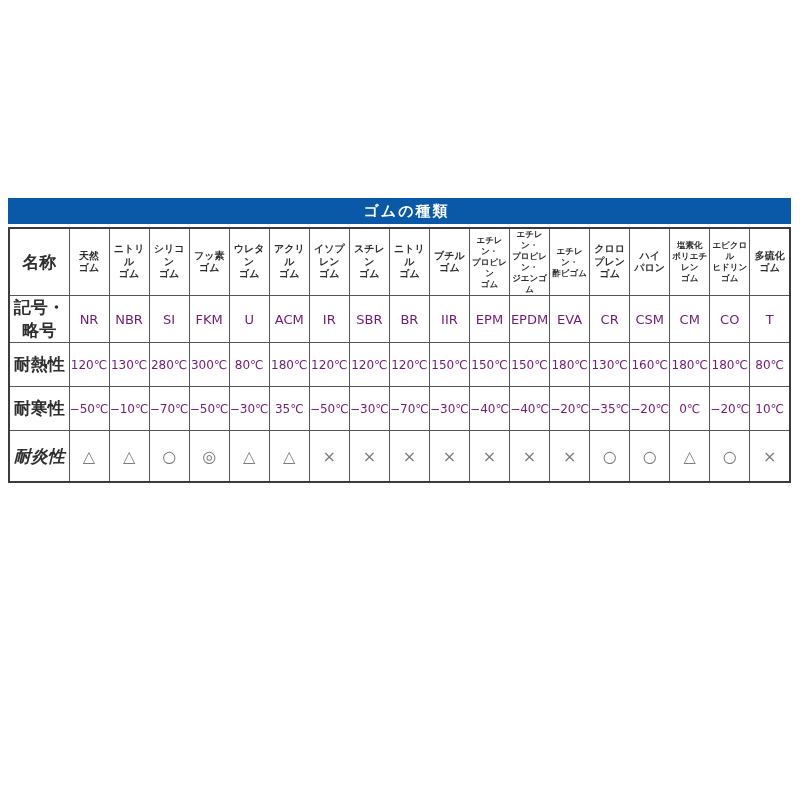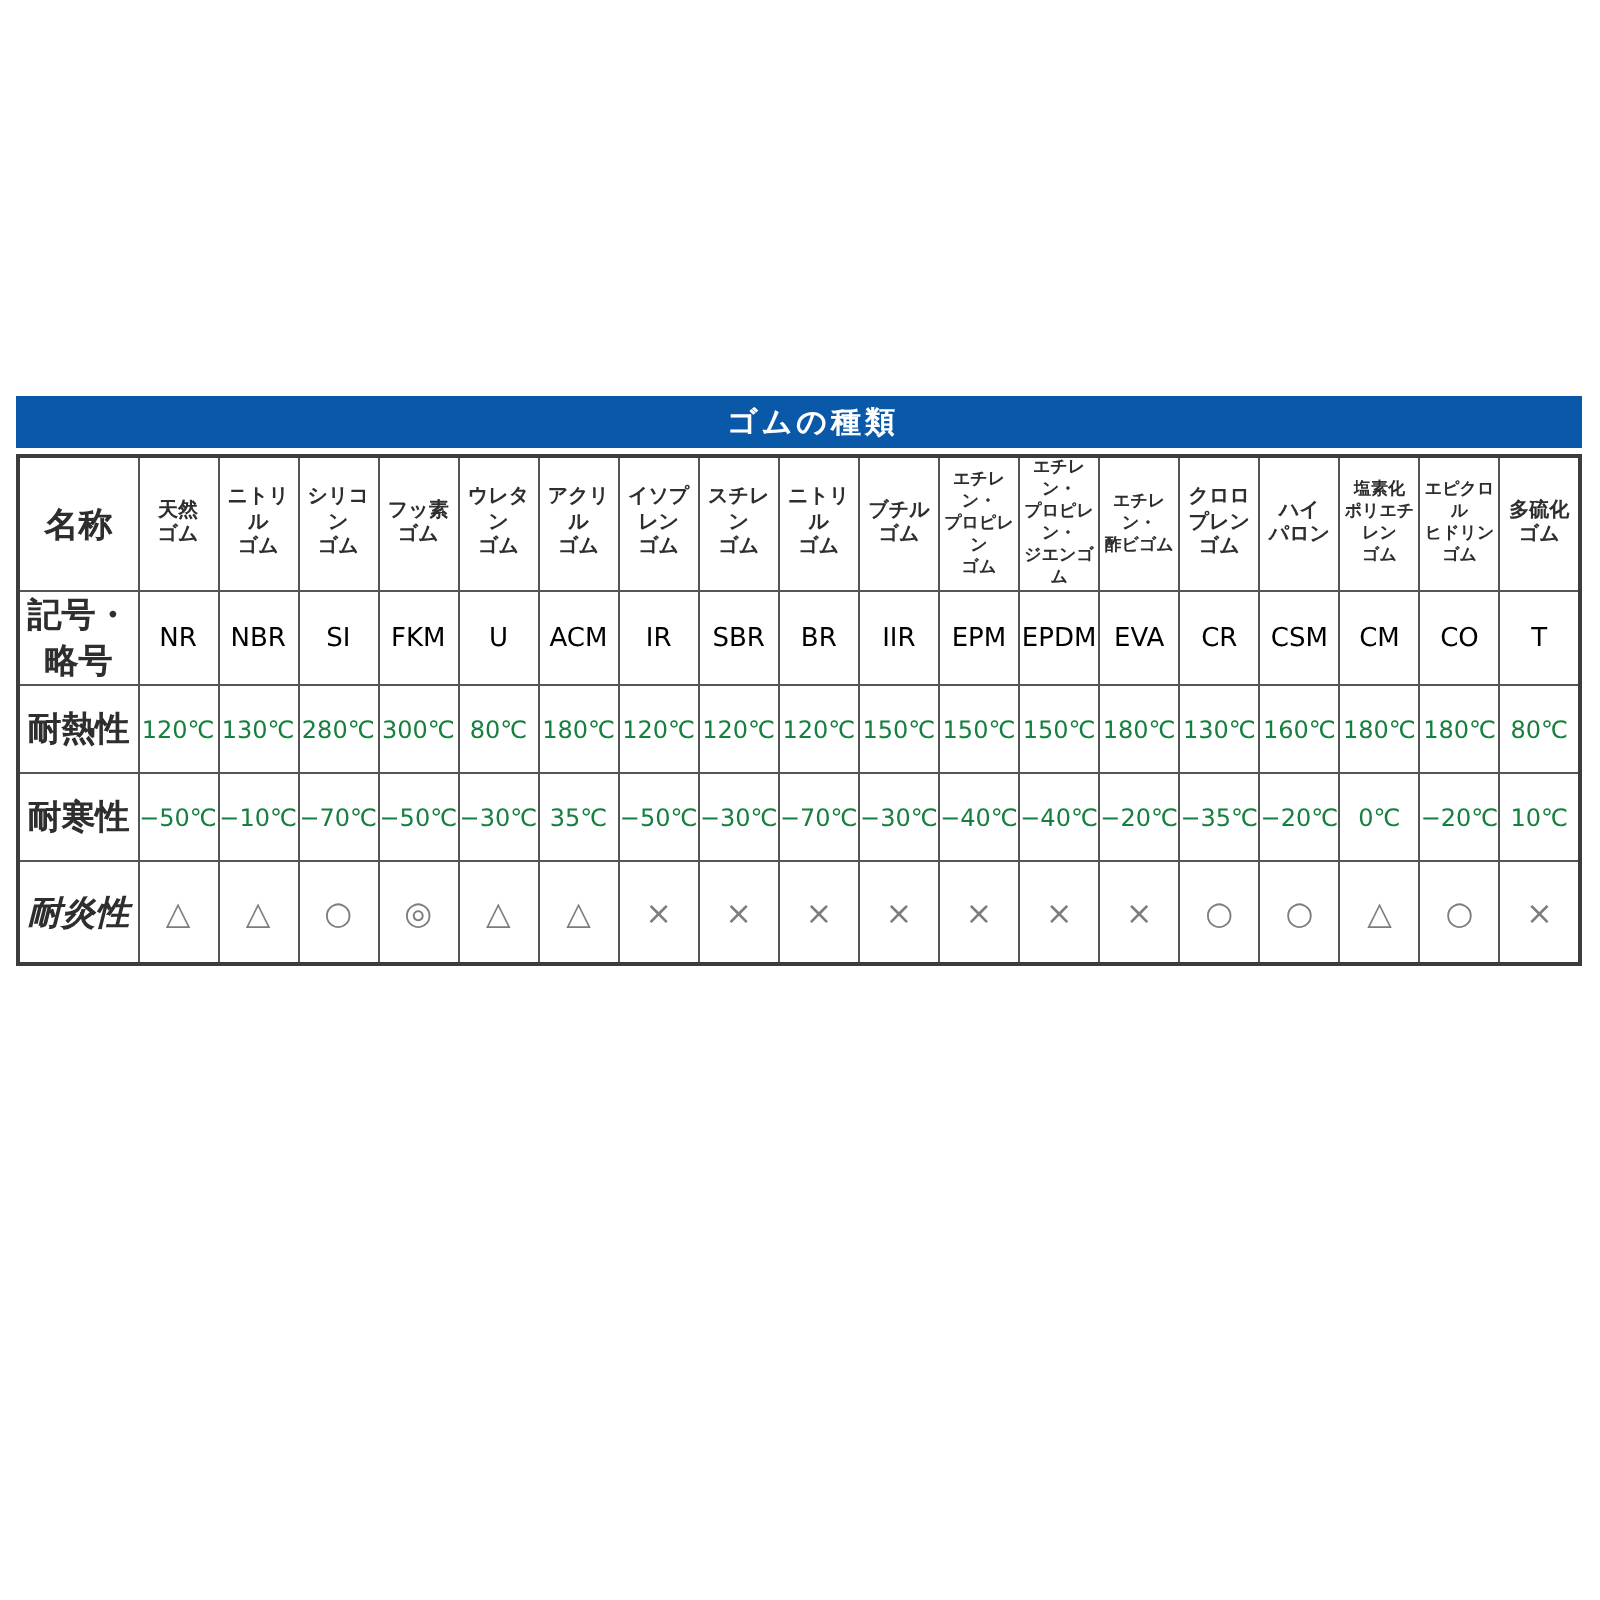--- a/index.html
+++ b/index.html
@@ -11,22 +11,22 @@
   table.rubber{border-collapse:collapse;table-layout:fixed;width:783px;border:2px solid #3c3c3c;}
   table.rubber td{border:1px solid #555555;text-align:center;vertical-align:middle;
                   background:#ffffff;padding:0;overflow:hidden;}
   td.lbl{background:#c9e7f8;font-weight:bold;font-size:17px;letter-spacing:0;}
   td.lbl-oz{font-size:11px;}
   td.hdr{background:#f8f2d0;font-weight:bold;font-size:10px;line-height:1.25;white-space:pre-line;}
   td.hdr.sm{font-size:8.5px;line-height:1.3;}
   tr.r-name td{height:54px;}
   tr.r-mid td{height:43px;}
   tr.r-flame td{height:50px;font-style:italic;}
-  td.code{font-size:13px;color:#000000;}
-  td.temp{font-size:12px;color:#15803d;}
+  td.code{font-size:13px;color:#701a75;}
+  td.temp{font-size:12px;color:#701a75;}
   td.sym{font-size:16px;color:#7d7d7d;}
   col.c-label{width:60px;}
 </style>
 </head>
 <body>
 
 <div class="sheet">
   <div class="panel">
     <div class="title-bar">ゴムの種類</div>
     <table class="rubber">

